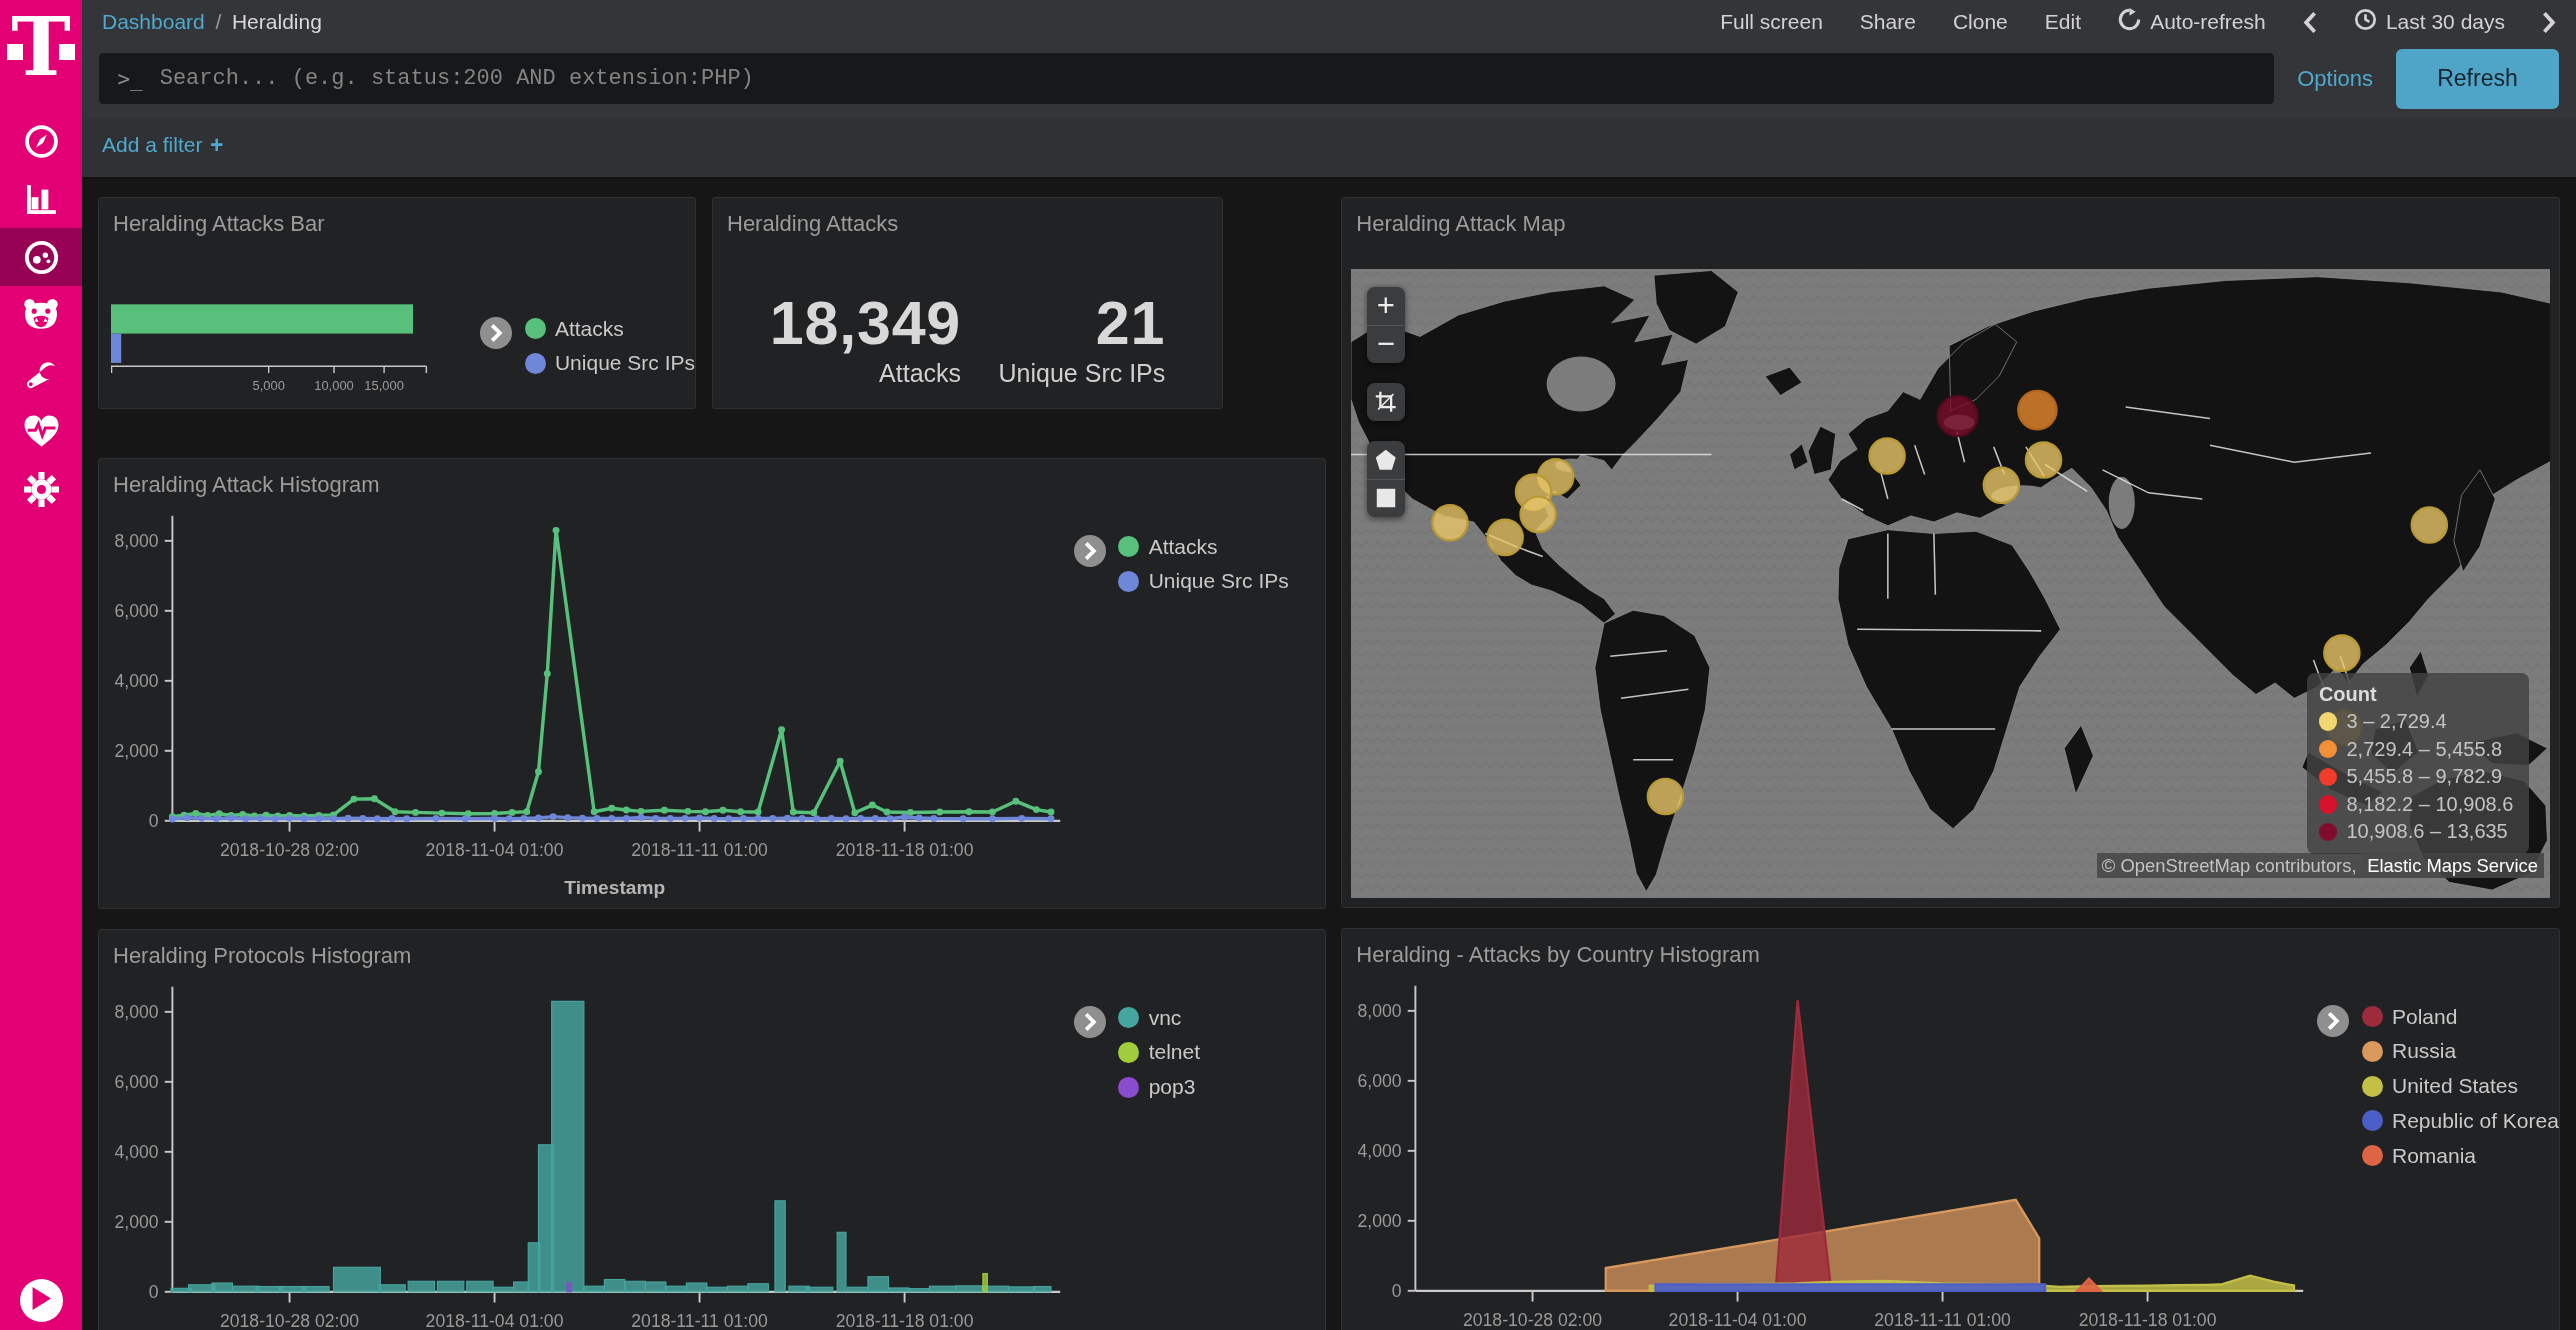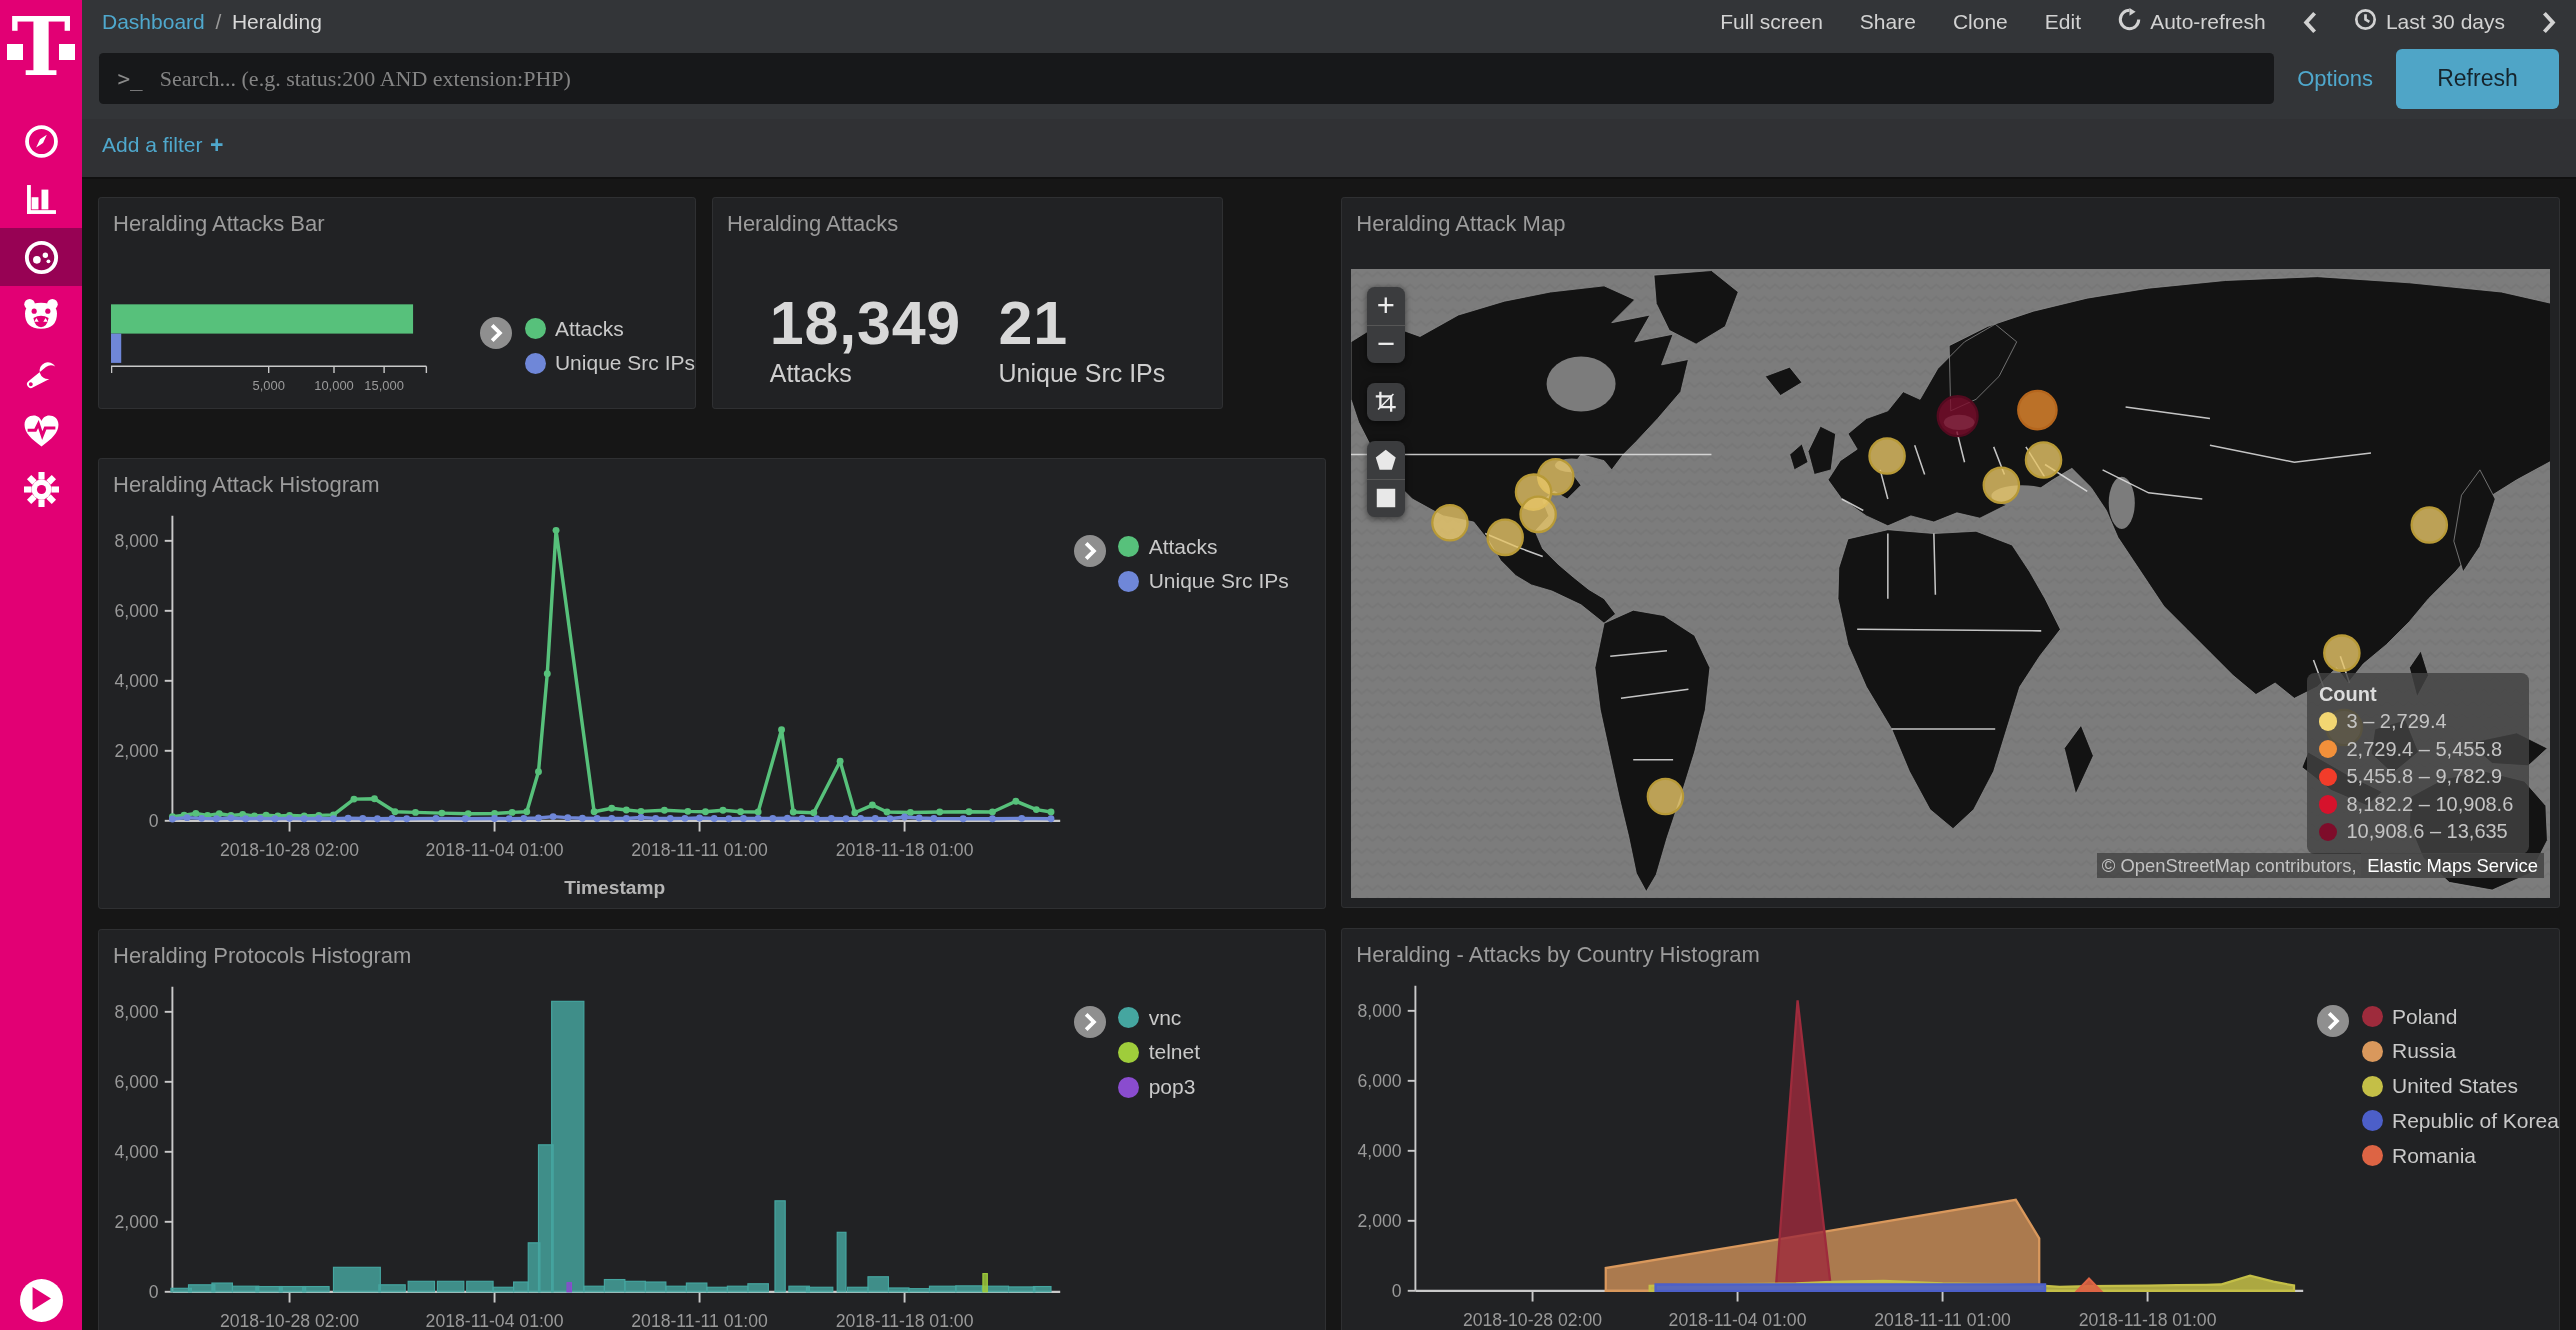--- a/index.html
+++ b/index.html
@@ -25,21 +25,21 @@
   .topnav { height:44px; background:#333538; display:flex; align-items:center; padding:8px 20px; font-size:21px; flex-shrink:0; }
   .breadcrumb { display:flex; align-items:center; gap:10.7px; }
   .crumb-link { color:#4fa8cd; cursor:pointer; }
   .crumb-sep { color:#9a9a9a; }
   .crumb-current { color:#d8d8d8; }
   .nav-actions { margin-left:auto; display:flex; align-items:center; gap:37px; color:#d2d2d2; }
   .nav-action { display:flex; align-items:center; gap:9.2px; cursor:pointer; white-space:nowrap; }
   .querybar { background:#333538; padding:4.6px 17px 10.7px 17px; display:flex; align-items:center; gap:23px; flex-shrink:0; }
   .search-box { flex:1; background:#17181a; border-radius:4.6px; height:51px; display:flex; align-items:center; padding:0 18.4px; }
   .search-box .prompt { color:#8a8a8a; font-family:"DejaVu Sans Mono","Liberation Mono",monospace; font-size:21px; margin-right:17px; }
-  .search-box input { flex:1; background:transparent; border:none; outline:none; color:#cfcfcf; font-size:22px; font-family:Liberation Serif, serif; }
+  .search-box input { flex:1; background:transparent; border:none; outline:none; color:#cfcfcf; font-size:22px; font-family:Liberation Mono, monospace; }
   .search-box input::placeholder { color:#848484; }
   .options-link { color:#4fa8cd; font-size:22px; cursor:pointer; }
   .refresh-btn { background:#4fa5c7; color:#16242c; font-size:23px; border:none; border-radius:6.1px; height:60px; width:163px; display:flex; align-items:center; justify-content:center; cursor:pointer; font-family:inherit; }
   .filterbar { background:#303134; padding:12.3px 20px 18.4px 20px; border-bottom:2.3px solid #101010; flex-shrink:0; }
   .add-filter { color:#4fa8cd; font-size:21px; cursor:pointer; display:inline-flex; align-items:center; gap:7.7px; }
   .add-filter b { font-size:23px; }
 
   
   .content { flex:1; background:#161616; padding:18.4px 15.3px 0 16px; display:flex; gap:15.3px; overflow:hidden; }
   .col-left { width:1228px; flex-shrink:0; }
@@ -60,21 +60,21 @@
 
   
   .legend { display:flex; gap:12.3px; margin-top:31px; }
   .legend-chevron { width:32px; height:32px; border-radius:50%; background:#8f8f8f; display:flex; align-items:center; justify-content:center; flex-shrink:0; cursor:pointer; }
   .legend-items { display:flex; flex-direction:column; gap:10.7px; }
   .legend-item { display:flex; align-items:center; gap:9.2px; font-size:21px; color:#c9c9c9; cursor:pointer; white-space:nowrap; }
   .legend-dot { width:21px; height:21px; border-radius:50%; flex-shrink:0; }
 
   
   .metric-row { display:flex; justify-content:space-around; padding:0 38px; margin-top:51px; }
-  .metric { text-align:left; }
+  .metric { text-align:right; }
   .metric-value { font-size:61px; font-weight:bold; color:#d8d8d8; letter-spacing:0.8px; }
   .metric-label { font-size:25px; color:#cfcfcf; margin-top:1.5px; }
 
   
   .map-area { position:absolute; left:9.2px; right:9.2px; top:71px; bottom:9.2px; background:#7b7b7b; overflow:hidden; }
   .map-area > svg.world { position:absolute; inset:0; }
   .map-controls { position:absolute; left:15.3px; top:17.6px; display:flex; flex-direction:column; gap:20px; }
   .map-btn-group { background:#3b3c3e; border-radius:7.7px; overflow:hidden; box-shadow:0 1.5px 6.1px rgba(0,0,0,.5); }
   .map-btn { width:38px; height:38px; display:flex; align-items:center; justify-content:center; color:#ededed; font-size:31px; cursor:pointer; }
   .map-btn + .map-btn { border-top:0.8px solid #565656; }

